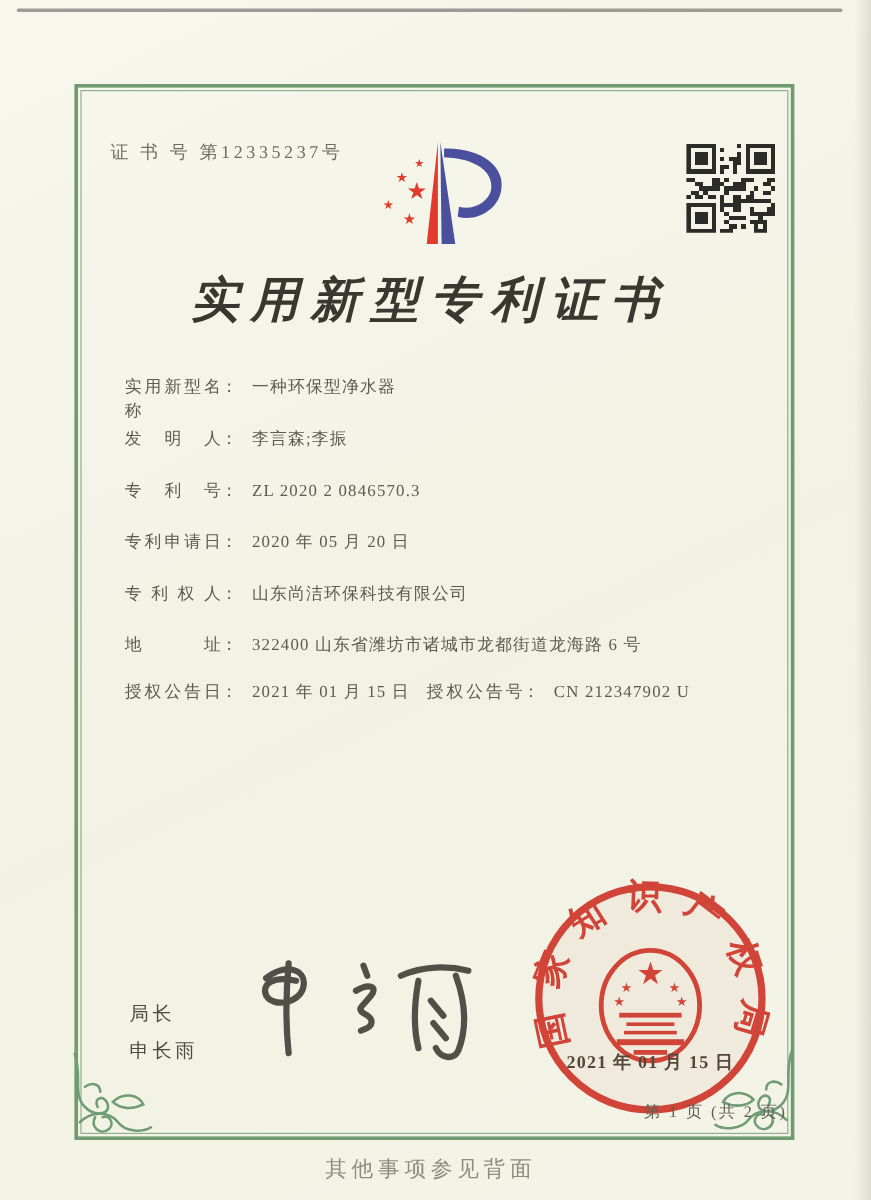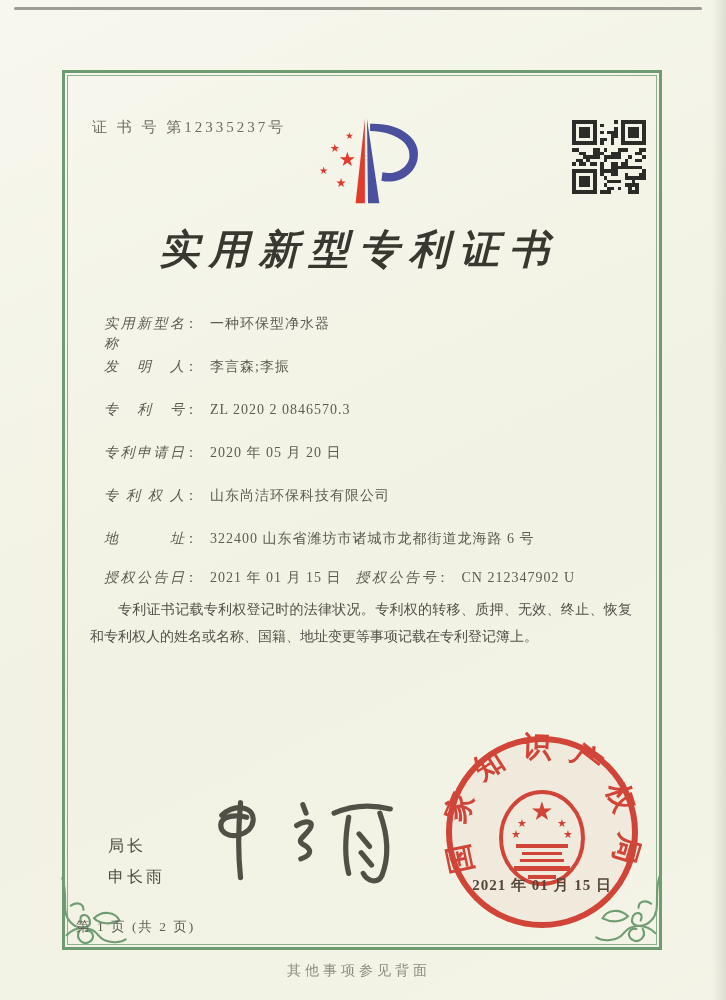--- a/index.html
+++ b/index.html
@@ -18,40 +18,40 @@
 
   .cert-no{position:absolute;left:92px;top:118px;font-size:15px;letter-spacing:3px;color:#6e6d62;}
   .logo{position:absolute;left:306px;top:114px;width:124px;height:94px;}
   .qr{position:absolute;left:572px;top:120px;width:74px;height:74px;}
 
   .title{position:absolute;left:62px;top:222px;width:594px;text-align:center;
     font-size:40px;letter-spacing:10px;font-weight:600;color:#393830;font-style:italic;}
 
   .fields{position:absolute;left:104px;top:314px;width:530px;}
   .frow{display:flex;height:43px;font-size:14px;color:#5c5b50;align-items:flex-start;line-height:20px;}
-  .flabel{display:inline-block;width:80px;text-align:justify;text-align-last:justify;font-style:italic;}
+  .flabel{display:inline-block;width:80px;text-align:justify;text-align-last:justify;}
   .fvalue{margin-left:12px;letter-spacing:1px;white-space:nowrap;}
   .grant{position:absolute;left:104px;top:568px;display:flex;font-size:14px;color:#5c5b50;line-height:20px;align-items:center;}
   .grant .g2{margin-left:14px;display:flex;}
 
   .paras{position:absolute;left:90px;top:596px;width:542px;font-size:14px;line-height:27px;
     color:#52514a;text-align:justify;}
   .paras p{margin:0;text-indent:2em;}
 
   .signer{position:absolute;left:108px;top:830px;font-size:16px;color:#4c4b41;letter-spacing:3px;line-height:31px;}
   .signature{position:absolute;left:200px;top:784px;width:210px;height:104px;}
 
   .seal{position:absolute;left:442px;top:732px;width:200px;height:200px;opacity:.93;}
   .seal-date{position:absolute;left:442px;top:876px;width:200px;text-align:center;
     font-size:15px;font-weight:600;letter-spacing:1px;color:#564638;}
 
-  .page-indicator{position:absolute;left:76px;top:918px;width:594px;text-align:left;
+  .page-indicator{position:absolute;left:62px;top:918px;width:594px;text-align:right;
     font-size:13.5px;color:#5f5e53;letter-spacing:2px;}
   .footer-note{position:absolute;left:62px;top:962px;width:594px;text-align:center;
-    font-size:14px;color:#8d8c7e;letter-spacing:4px;}
+    font-size:18px;color:#8d8c7e;letter-spacing:4px;}
 </style>
 <title>实用新型专利证书</title></head>
 <body>
 
 <div class="paper">
 
   <div class="scan-line"></div>
   <div class="edge-shadow"></div>
 
   <div class="frame">
@@ -265,21 +265,20 @@
       <span>：</span>
     <span class="fvalue">2021 年 01 月 15 日</span>
     <span class="g2">
       <span class="flabel">授权公告号</span>
         <span>：</span>
       <span class="fvalue">CN 212347902 U</span>
     </span>
   </div>
 
   <div class="paras">
-    <p>专利证书记载专利权登记时的法律状况。专利权的转移、质押、无效、终止、恢复和专利权人的姓名或名称、国籍、地址变更等事项记载在专利登记簿上。</p>
   </div>
 
   <div class="signer">
     <div>局长</div>
     <div>申长雨</div>
   </div>
 
   <svg class="signature" viewBox="0 0 200 100">
     <g fill="none" stroke="#403f37" stroke-width="5" stroke-linecap="round" opacity="0.9">
       <path d="M38,18 C36,40 35,62 38,90"></path>

